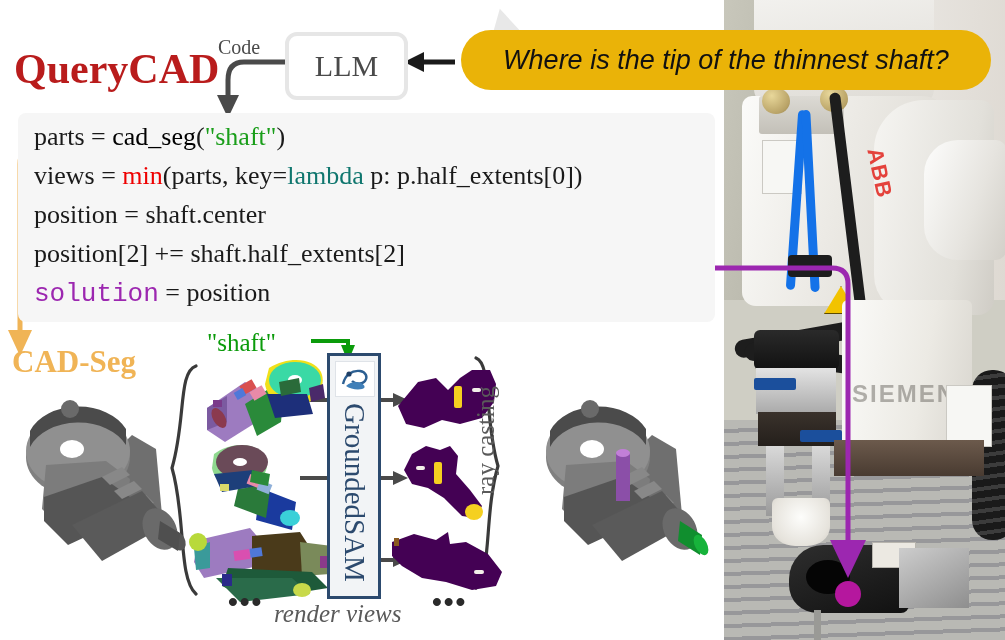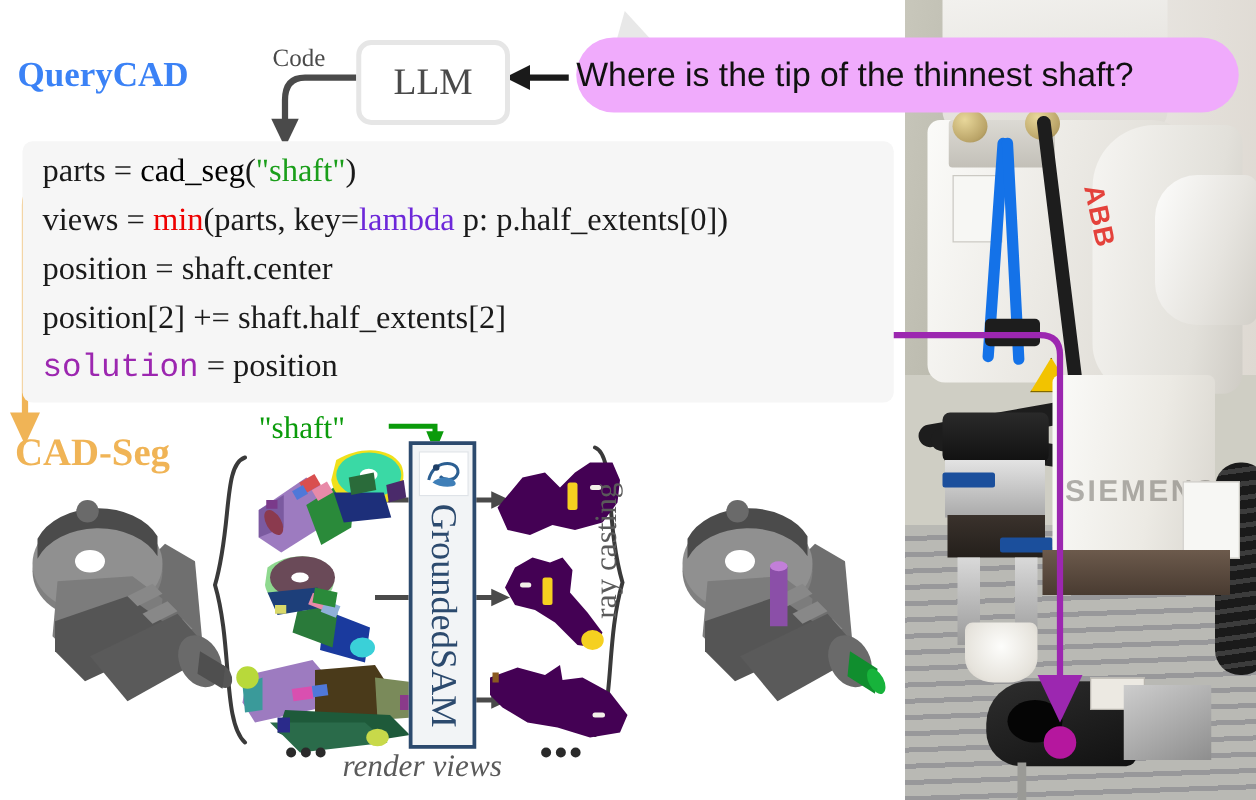--- a/index.html
+++ b/index.html
@@ -91,39 +91,39 @@
   .wp-metal { position:absolute; left:175px; top:548px; width:70px; height:60px;
     background: linear-gradient(150deg,#cdcdcd,#8e8e8e); }
   .wp-conn { position:absolute; left:148px; top:542px; width:42px; height:24px;
     background:#ece9e2; border:1px solid #b8b5ae;}
   .wp-stand { position:absolute; left:90px; top:610px; width:7px; height:30px;
     background:#9a9a96;}
 
   
   .bubble {
     position:absolute; left:461px; top:30px; width:530px; height:60px;
-    background:#f0abfc; border-radius:30px;
-    display:flex; align-items:center; justify-content:flex-start;
+    background:#eab308; border-radius:30px;
+    display:flex; align-items:center; justify-content:center;font-style:italic;
   }
   .bubble-text {
     font-family:"Liberation Sans",sans-serif;
     font-size:27px; color:#111; white-space:nowrap;
   }
   .bubble-tail {
     position:absolute; left:488px; top:8px; width:0; height:0;
     border-left:14px solid transparent;
     border-right:22px solid transparent;
     border-bottom:32px solid #e8e8e8;
     transform: rotate(-8deg);
   }
 
   
   .querycad {
     position:absolute; left:14px; top:45px;
-    font-size:28px; font-weight:bold; color:#3b82f6;
+    font-size:42px; font-weight:bold; color:#b91c1c;
     font-family:"Liberation Serif", serif;
   }
 
   
   .llm-box {
     position:absolute; left:285px; top:32px; width:115px; height:60px;
     border:4px solid #e6e6e6; border-radius:12px; background:#fff;
     display:flex; align-items:center; justify-content:center;
   }
   .llm-text { font-size:30px; color:#4a4a4a; }
@@ -140,21 +140,21 @@
   }
   .code-line {
     font-family:"Liberation Serif", serif;
     font-size:26px; color:#1a1a1a;
     height:39px; line-height:39px;
     padding-left:16px; white-space:nowrap;
   }
   .tok-fn  { color:#000000;text-align:right; }
   .tok-str { color:#1a9e1a; }
   .tok-min { color:#ee0000; }
-  .tok-kw  { color:#6d28d9; }
+  .tok-kw  { color:#0f766e; }
   .tok-sol { color:#9c27b0;font-family:Liberation Mono, monospace; }
 
   
   .cadseg {
     position:absolute; left:12px; top:344px;
     font-size:31px; font-weight:bold; color:#f0b456;
   }
 
   
   .shaft-label {

